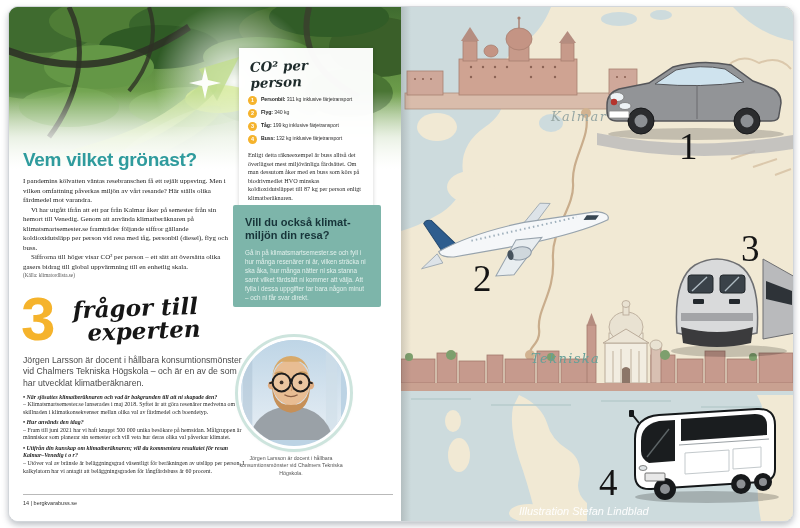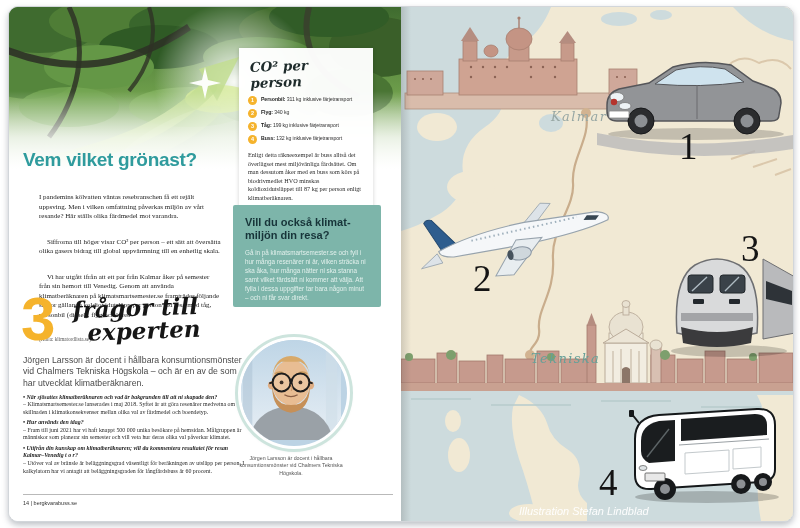--- a/index.html
+++ b/index.html
@@ -13,21 +13,21 @@
   .page-right{left:392px;width:392px;background:#f1e9d4;}
   .page-right::before{content:"";position:absolute;left:0;top:0;bottom:0;width:10px;
           background:linear-gradient(to right,rgba(60,60,60,.18),rgba(60,60,60,0));z-index:30;pointer-events:none;}
 
   
   .hero{position:absolute;left:0;top:0;width:392px;height:162px;}
   .headline{position:absolute;left:14px;top:142px;width:230px;font-size:19px;font-weight:bold;
             color:#2f9b9d;letter-spacing:-.3px;z-index:5;}
   .bodycol{position:absolute;left:14px;top:170px;width:214px;z-index:5;
            font-family:"Liberation Serif",serif;font-size:7px;line-height:1.36;color:#222;}
-  .bodycol p{margin:16px;}
+  .bodycol p{margin:0;}
   .bodycol p.ind{text-indent:8px;}
   .srcnote{margin-top:3px;font-size:5.2px;color:#555;}
 
   .co2card{position:absolute;left:230px;top:41px;width:134px;z-index:6;
            background:rgba(255,255,255,.97);box-shadow:0 1px 4px rgba(0,0,0,.18);
            padding:9px 9px 9px 9px;box-sizing:border-box;}
   .co2title{font-family:"DejaVu Serif",serif;font-style:italic;font-weight:bold;
             font-size:13.5px;color:#1e2b2b;transform:rotate(-2deg);margin:0 0 7px 2px;}
   .co2item{display:flex;align-items:flex-start;margin-bottom:4px;}
   .nbub{flex:0 0 9px;width:9px;height:9px;border-radius:50%;background:#f5b32c;color:#fff;
@@ -125,22 +125,22 @@
         <polygon points="190,62 230,50 208,94" fill="#c2dd90" opacity="0.85"></polygon>
         <path d="M196,60 L199,73 L212,76 L199,79 L196,92 L193,79 L180,76 L193,73 Z" fill="#ffffff" opacity="0.95"></path>
         <ellipse cx="160" cy="128" rx="58" ry="13" fill="#cfe5a9" opacity="0.45" transform="rotate(-28 160 128)"></ellipse>
         <rect x="0" y="84" width="392" height="78" fill="url(#fade)"></rect>
       </svg>
     </div>
 
     <div class="headline">Vem vilket grönast?</div>
     <div class="bodycol">
       <p>I pandemins kölvatten väntas resebranschen få ett rejält uppsving. Men i vilken omfattning påverkas miljön av vårt resande? Här ställs olika färdmedel mot varandra.</p>
+      <p class="ind">Vi har utgått ifrån att ett par från Kalmar åker på semester från sin hemort till Venedig. Genom att använda klimatberäknaren på klimatsmartsemester.se framträder följande siffror gällande koldioxidutsläpp per person vid resa med tåg, personbil (diesel), flyg och buss.</p>
       <p class="ind">Siffrorna till höger visar CO² per person – ett sätt att översätta olika gasers bidrag till global uppvärmning till en enhetlig skala.</p>
-      <p class="ind">Vi har utgått ifrån att ett par från Kalmar åker på semester från sin hemort till Venedig. Genom att använda klimatberäknaren på klimatsmartsemester.se framträder följande siffror gällande koldioxidutsläpp per person vid resa med tåg, personbil (diesel), flyg och buss.</p>
       <p class="srcnote">(Källa: klimatordlista.se)</p>
     </div>
 
     <div class="co2card">
       <div class="co2title">CO² per person</div>
       <div class="co2item">
         <span class="nbub">1</span>
         <span class="co2txt"><b>Personbil:</b> <span>311 kg inklusive färjetransport</span></span>
       </div>
       <div class="co2item">

